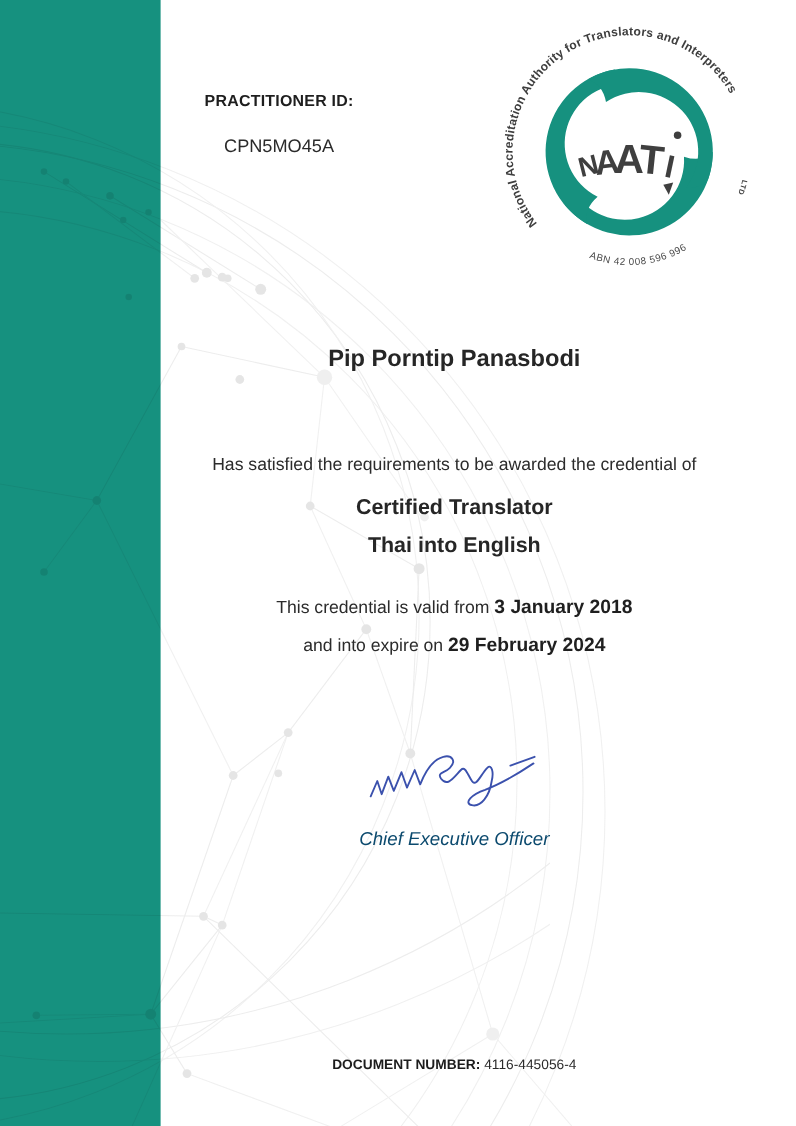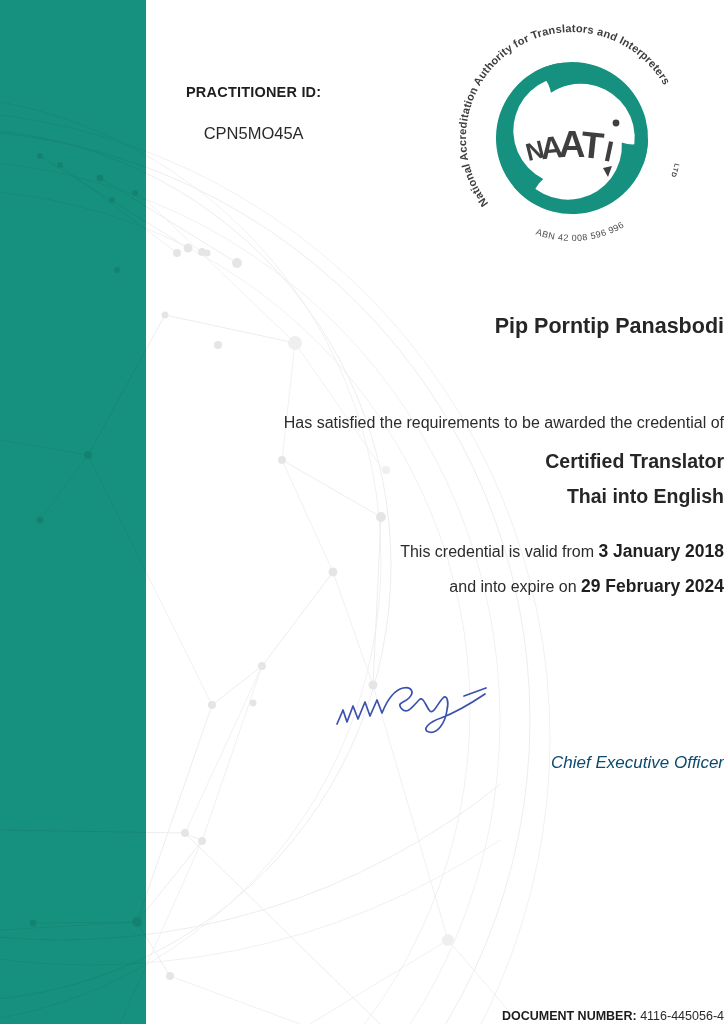--- a/index.html
+++ b/index.html
@@ -23,35 +23,35 @@
   .m-node-soft { fill:#eeeeee; }
   .pid { position:absolute; left:186px; top:84px; z-index:3;text-align:center; }
   .pid-label { font-weight:bold; font-size:14.5px; letter-spacing:.2px; color:#1e1e1e; }
   .pid-value { margin-top:24px; font-size:16.5px; color:#2a2a2a; }
   .logo { position:absolute; left:434px; top:10px; z-index:3; }
   .ring-text { font-weight:bold; font-size:11px; fill:#3e3e3e; letter-spacing:.2px; }
   .ring-ltd { font-weight:bold; font-size:6.8px; fill:#3e3e3e; letter-spacing:.4px; }
   .abn-text { font-size:9px; fill:#4a4a4a; letter-spacing:.5px; }
   .swirl { fill:var(--band,#16917F); }
   .naati-letter { font-weight:bold; fill:#3f3f3f; text-anchor:middle; }
-  .line { position:absolute; left:102px; width:622px; text-align:right; color:#2b2b2b; z-index:3; }
+  .line { position:absolute; left:102px; width:622px; text-align:center; color:#2b2b2b; z-index:3; }
   .name { top:314px; font-size:21.5px; font-weight:bold; color:#262626; }
   .statement { top:414px; font-size:16px; }
   .cred { font-size:19.5px; font-weight:bold; color:#262626; }
   .cred1 { top:450px; }
   .cred2 { top:485px; }
   .dateline { font-size:16px; }
   .valid { top:541px; }
   .expiry { top:576px; }
   .dateline strong { font-size:17.5px; color:#1f1f1f; }
   .sig { position:absolute; left:333px; top:680px; z-index:3; }
   .sig path { stroke:var(--sig,#3B51AD); stroke-width:1.7; fill:none;
               stroke-linecap:round; stroke-linejoin:round; }
   .ceo { top:753px; font-size:17px; font-style:italic; color:#0c4a6e; }
-  .docnum { top:961px; font-size:12.5px; color:#2a2a2a;margin-top:48px; }
+  .docnum { top:961px; font-size:12.5px; color:#2a2a2a; }
   .docnum b { color:#1c1c1c; }
 </style>
 </head>
 <body>
 
 <div class="band"></div>
 
 <svg class="mesh" width="724" height="1024" viewBox="0 0 724 1024" aria-hidden="true">
   <defs>
     <clipPath id="clipL">

